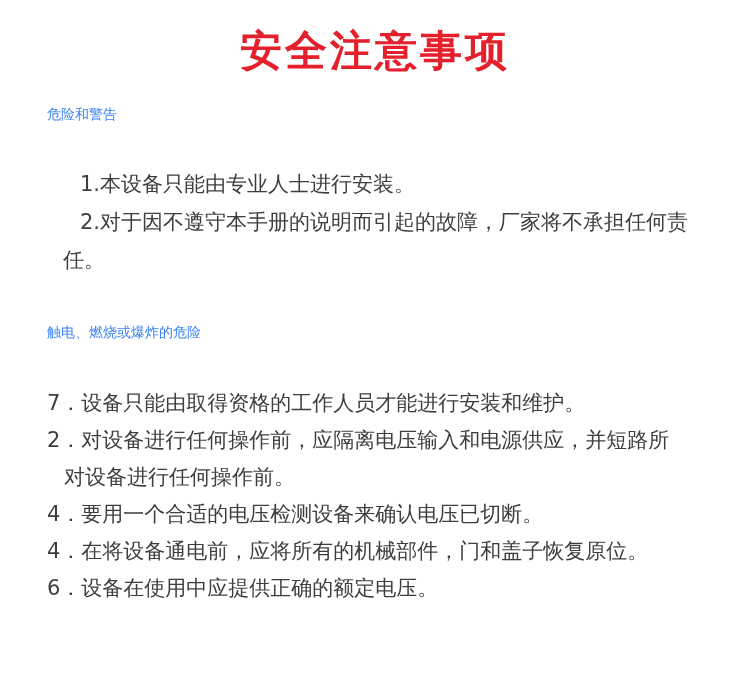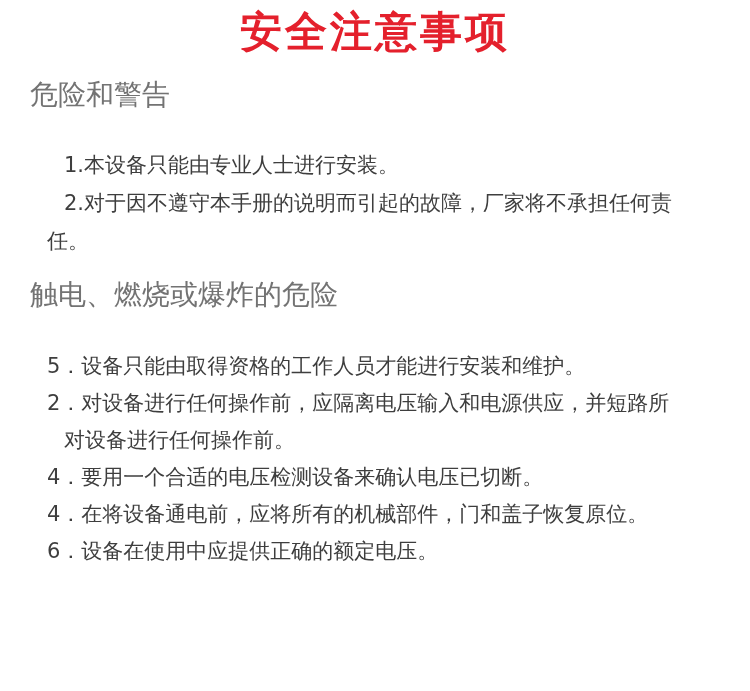--- a/index.html
+++ b/index.html
@@ -14,45 +14,45 @@
     color: #3e3e3e;
     overflow: hidden;
   }
   .page {
     width: 750px;
     height: 691px;
     background: #ffffff;
   }
   .title {
     margin: 0;
-    padding-top: 8px;
+    padding-top: 27px;
     text-align: center;
     font-size: 42px;
     line-height: 48px;
     font-weight: bold;
     letter-spacing: 3px;
     color: #e4202c;
   }
   .section-1 { margin-top: 24px; }
-  .section-2 { margin-top: 20px; }
+  .section-2 { margin-top: 38px; }
   .section-heading {
-    font-size: 28px;
+    font-size: 14px;
     line-height: 30px;
-    padding-left: 30px;
-    color: #737373;
+    padding-left: 47px;
+    color: #3b82f6;
   }
   .item-list { margin: 0; }
   .section-1 .item-list { margin-top: 36px; }
   .section-2 .item-list { margin-top: 38px; }
   .line {
     font-size: 21px;
     white-space: nowrap;
     color: #3e3e3e;
   }
-  .section-1 .line { line-height: 38px; }
+  .section-1 .line { line-height: 38px; margin-left: 16px; }
   .section-2 .line { line-height: 37px; }
   .indent-base { padding-left: 47px; }
   .indent-wide { padding-left: 64px; }
 </style>
 </head>
 <body>
 
 <div class="page">
   <h1 class="title">安全注意事项</h1>
   <div id="sections-root">
@@ -65,21 +65,21 @@
           <div class="list-item">
             <div class="line indent-wide">2.对于因不遵守本手册的说明而引起的故障，厂家将不承担任何责</div>
             <div class="line indent-base">任。</div>
           </div>
         </div>
       </section>
       <section class="section section-2">
         <div class="section-heading">触电、燃烧或爆炸的危险</div>
         <div class="item-list">
           <div class="list-item">
-            <div class="line indent-base">5．设备只能由取得资格的工作人员才能进行安装和维护。</div>
+            <div class="line indent-base">7．设备只能由取得资格的工作人员才能进行安装和维护。</div>
           </div>
           <div class="list-item">
             <div class="line indent-base">2．对设备进行任何操作前，应隔离电压输入和电源供应，并短路所</div>
             <div class="line indent-wide">对设备进行任何操作前。</div>
           </div>
           <div class="list-item">
             <div class="line indent-base">4．要用一个合适的电压检测设备来确认电压已切断。</div>
           </div>
           <div class="list-item">
             <div class="line indent-base">4．在将设备通电前，应将所有的机械部件，门和盖子恢复原位。</div>

